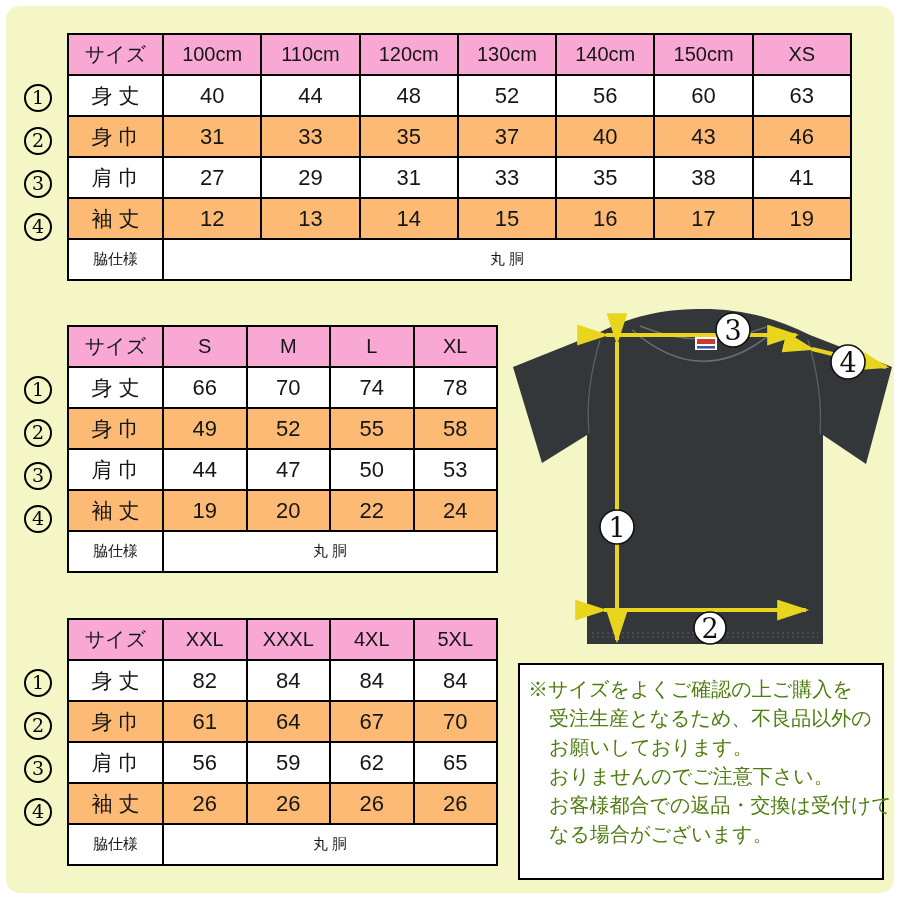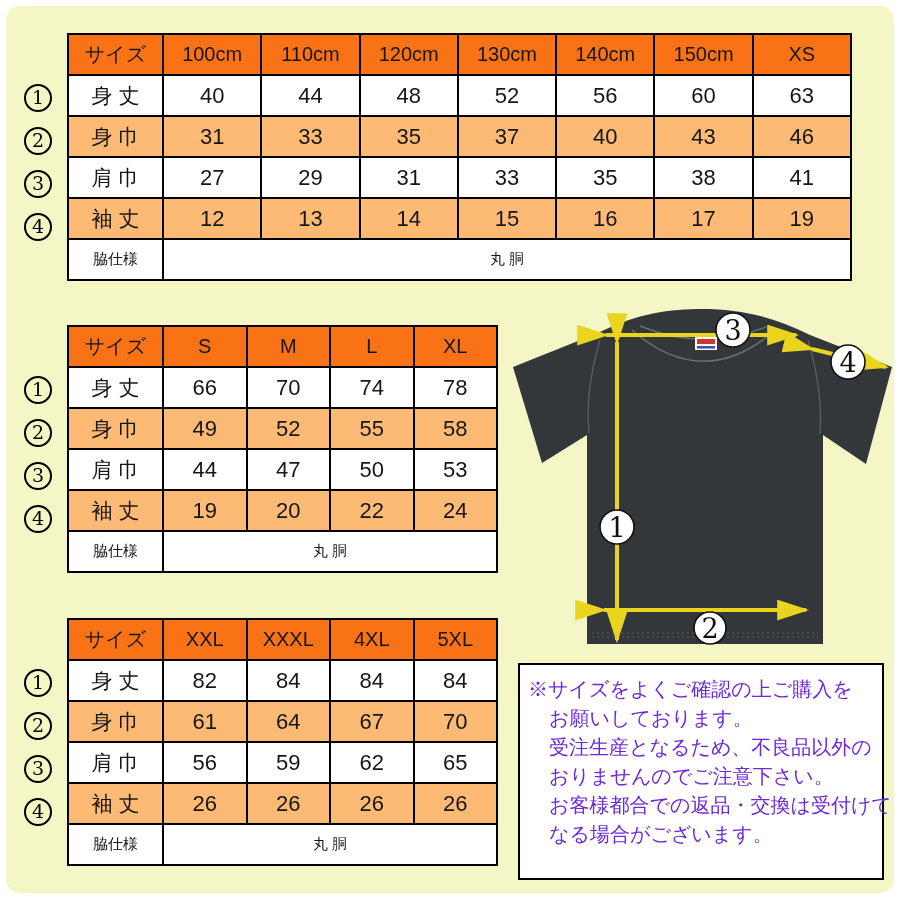--- a/index.html
+++ b/index.html
@@ -10,37 +10,37 @@
   
   .table-block{position:absolute;}
   .tb0{left:23px;top:33px;}
   .tb1{left:23px;top:325px;}
   .tb2{left:23px;top:618px;}
   table.size-table{border-collapse:collapse;table-layout:fixed;margin-left:44px;background:#ffffff;}
   .tb0 table.size-table{width:785px;}
   .tb1 table.size-table,.tb2 table.size-table{width:431px;}
   .size-table th,.size-table td{border:2px solid #000;text-align:center;vertical-align:middle;
        height:39px;padding:0;overflow:hidden;}
-  .size-table th{background:#f97316;font-weight:normal;font-size:20px;color:#161616;}
+  .size-table th{background:#f9a8d4;font-weight:normal;font-size:20px;color:#161616;}
   .size-table td{font-size:22px;color:#161616;background:#ffffff;}
   .size-table tr.shade td{background:#fdba74;}
   .size-table td.rowlabel{font-size:21px;text-align:center;}
   .size-table tr.footer td{background:#ffffff;font-size:15px;margin-left:48px;}
 
   .row-marker{position:absolute;left:1px;width:24px;height:24px;border:2px solid #000;border-radius:50%;
       display:flex;align-items:center;justify-content:center;background:transparent;color:#000;
       font-family:"DejaVu Serif",serif;font-size:19px;line-height:1;}
 
   
   .shirt{position:absolute;left:500px;top:300px;width:400px;height:360px;}
   .circ-num{font-family:"DejaVu Serif",serif;font-size:27px;fill:#111;}
 
   
   .notice{position:absolute;left:518px;top:663px;width:366px;height:217px;background:#ffffff;
-      border:2px solid #000;box-sizing:border-box;padding:10px 4px 0 8px;color:#6d28d9;}
+      border:2px solid #000;box-sizing:border-box;padding:10px 4px 0 8px;color:#4d7c0f;}
   .notice-line{font-size:20px;line-height:29px;padding-left:21px;white-space:nowrap;}
   .notice-line.first{padding-left:0;}
 </style>
 </head>
 <body>
 
 <div class="canvas">
   <div class="card"></div>
 
   <div class="table-block tb0">
@@ -278,19 +278,19 @@
       <text class="circ-num" x="117" y="237" text-anchor="middle">1</text>
     </g>
     <g>
       <circle cx="210" cy="328" r="16" fill="#ffffff" stroke="#111" stroke-width="1.6"></circle>
       <text class="circ-num" x="210" y="338" text-anchor="middle">2</text>
     </g>
   </svg>
 
   <div class="notice">
     <div class="notice-line first">※サイズをよくご確認の上ご購入を</div>
+    <div class="notice-line">受注生産となるため、不良品以外の</div>
     <div class="notice-line">お願いしております。</div>
-    <div class="notice-line">受注生産となるため、不良品以外の</div>
     <div class="notice-line">おりませんのでご注意下さい。</div>
     <div class="notice-line">お客様都合での返品・交換は受付けて</div>
     <div class="notice-line">なる場合がございます。</div>
   </div>
 </div>
 
 </body></html>

